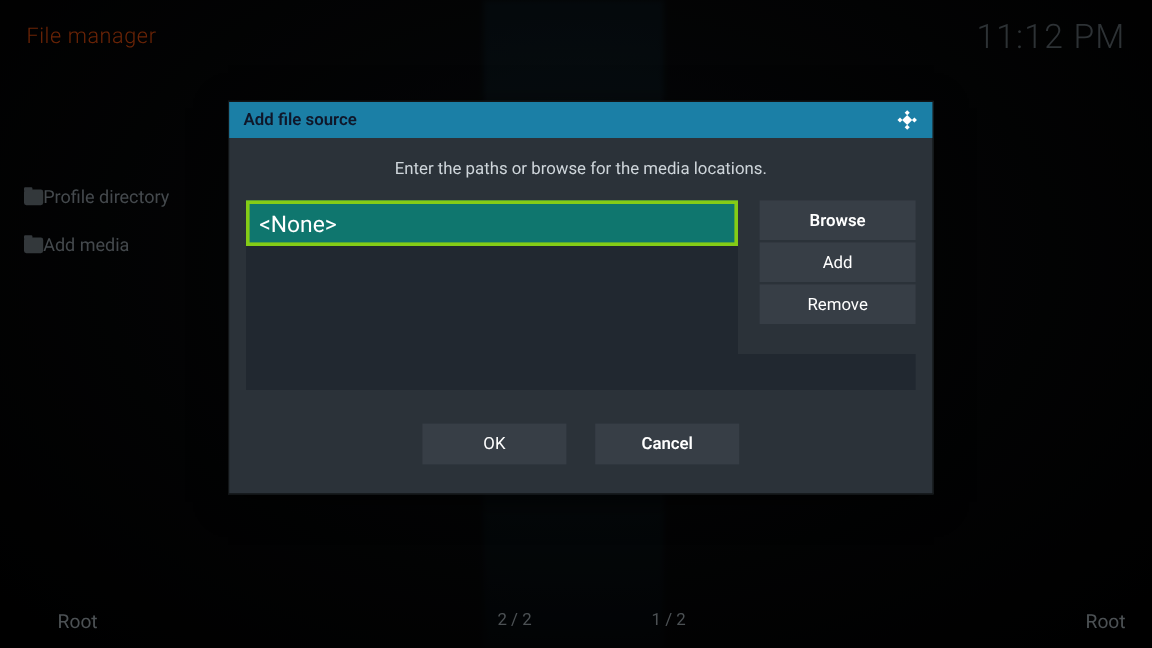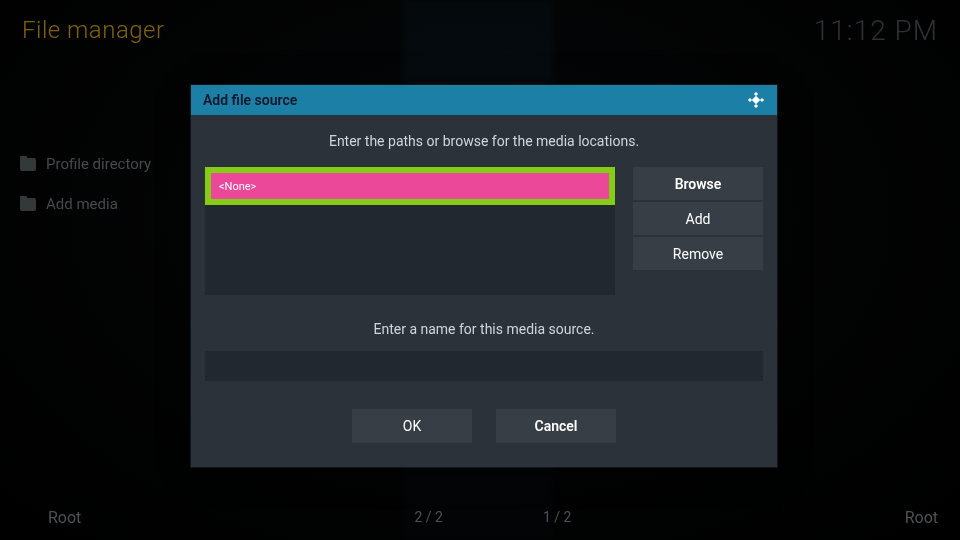--- a/index.html
+++ b/index.html
@@ -24,31 +24,31 @@
     background: radial-gradient(ellipse at 50% 40%, rgba(20,24,28,0.6), rgba(0,0,0,0.95));
     pointer-events: none;
   }
 
   
   .hdr {
     position: absolute; top: 0; left: 0; right: 0; height: 60px;
     display: flex; justify-content: space-between; align-items: center;
     padding: 0 22px;
   }
-  .hdr-title { color: #eab308; font-size: 24px; font-weight: 300; letter-spacing: 0.5px; }
+  .hdr-title { color: #c2410c; font-size: 18px; font-weight: 300; letter-spacing: 0.5px; }
   .hdr-time  { color: #535b61; font-size: 28px; font-weight: 300; letter-spacing: 1px; text-align: center; }
 
   
   .side {
     position: absolute; left: 0; top: 155px; width: 200px;
     display: flex; flex-direction: column; gap: 22px;
     padding-left: 20px;
     color: #7d868d; font-size: 15px;
   }
-  .side-item { display: flex; align-items: center; gap: 10px; cursor: pointer; }
+  .side-item { display: flex; align-items: center; gap: 0; cursor: pointer; }
   .folder-icon { width: 16px; height: 13px; background: #5e666c; border-radius: 2px; position: relative; }
   .folder-icon::before { content:""; position:absolute; top:-2px; left:0; width:7px; height:3px; background:#5e666c; border-radius:1px 1px 0 0; }
 
   
   .ftr {
     position: absolute; bottom: 0; left: 0; right: 0; height: 46px;
     display: flex; align-items: center; justify-content: space-between;
     padding: 0 22px;
     color: #8b949a; font-size: 16px; margin-left: 26px;
   }
@@ -83,25 +83,25 @@
 
   .path-row { display: flex; gap: 18px; align-items: flex-start; }
   .path-list {
     flex: 1;
     background: #212830;
     min-height: 128px;
     display: flex; flex-direction: column;
   }
   .path-selected {
     height: 38px;
-    background: #ec4899;
-    border: 6px solid #84cc16;
+    background: #0f766e;
+    border: 3px solid #84cc16;
     display: flex; align-items: center;
     padding: 0 8px;
-    color: #fff; font-size: 11px;
+    color: #fff; font-size: 19px;
   }
   .btn-col { width: 130px; display: flex; flex-direction: column; gap: 2px; }
   .btn {
     height: 33px;
     background: #373e46;
     color: #fff;
     display: flex; align-items: center; justify-content: center;
     font-size: 14px; font-weight: 600;
     cursor: pointer;
   }
@@ -173,21 +173,20 @@
       <div class="path-list">
         <div class="path-selected">&lt;None&gt;</div>
       </div>
       <div class="btn-col">
         <div class="btn">Browse</div>
         <div class="btn dim">Add</div>
         <div class="btn dim">Remove</div>
       </div>
     </div>
 
-    <div class="name-hint">Enter a name for this media source.</div>
     <div class="name-input"></div>
 
     <div class="bot-row">
       <div class="btn dim">OK</div>
       <div class="btn">Cancel</div>
     </div>
   </div>
 </div>
 
 </body></html>

